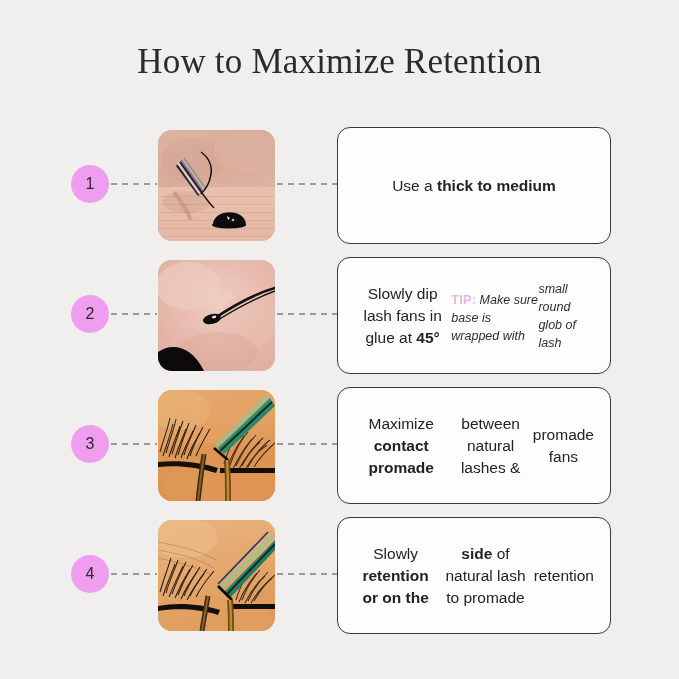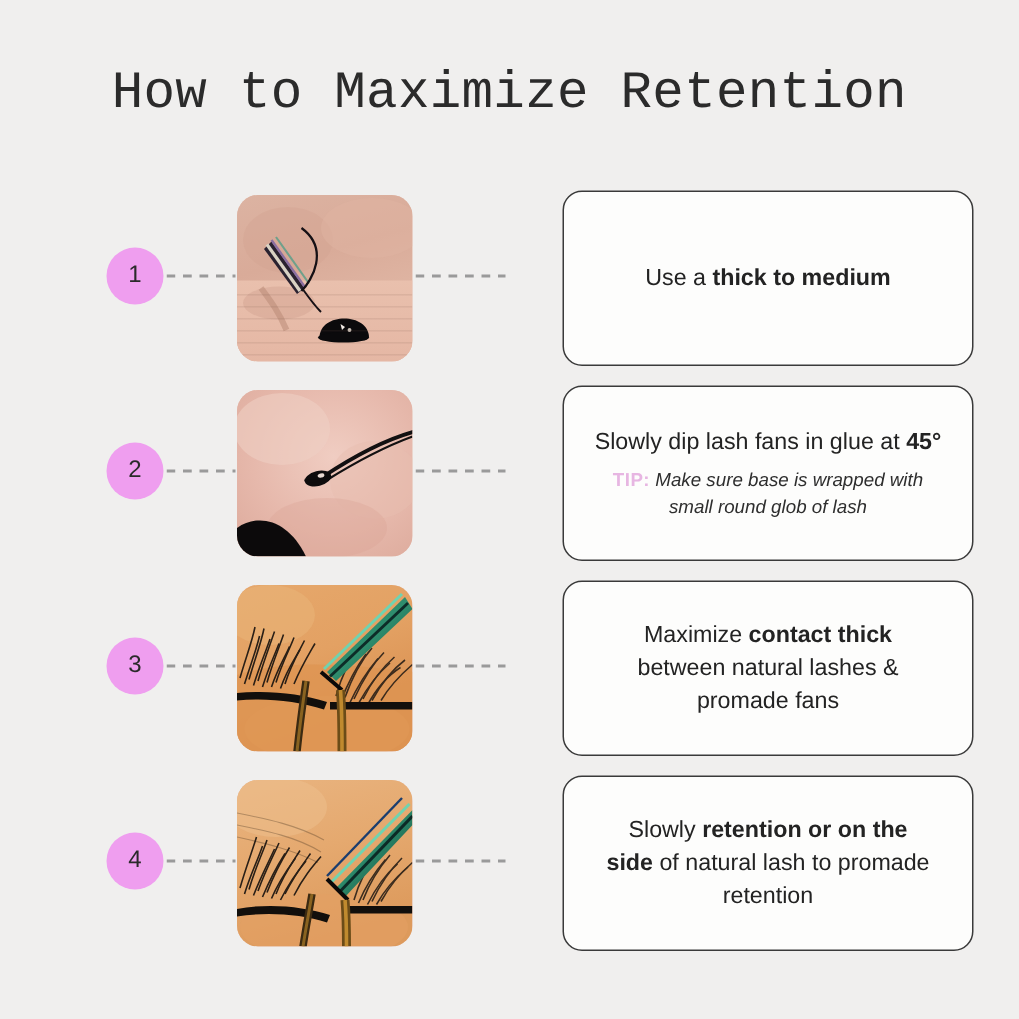--- a/index.html
+++ b/index.html
@@ -24,21 +24,21 @@
   .title {
     position: absolute;
     left: 0;
     top: 42px;
     width: 679px;
     text-align: center;
     font-size: 35px;
     font-weight: 300;
     letter-spacing: 0.2px;
     color: #2b2b2b;
-    font-family: Liberation Mono, monospace;
+    font-family: Liberation Serif, serif;
   }
 
   
   .row {
     position: absolute;
     left: 0;
     width: 679px;
     height: 130px;
   }
   .row-1 { top: 120px; }
@@ -97,25 +97,24 @@
     position: absolute;
     left: 337px;
     top: 7px;
     width: 274px;
     height: 117px;
     box-sizing: border-box;
     border: 1.3px solid #3a3a3a;
     border-radius: 13px;
     background: #fdfdfc;
     display: flex;
-    flex-direction: column;
+    flex-direction: row;
     align-items: center;
     justify-content: center;
     padding: 6px 16px;
-    margin-left: 38px;
   }
   .card-line {
     text-align: center;
     font-size: 15.5px;
     line-height: 22px;
     color: #232323;
     font-weight: 400;
     font-family: "Liberation Sans", sans-serif;
   }
   .card-line b { font-weight: 700; }
@@ -303,21 +302,21 @@
         <path d="M46 64 C 44 78, 42 92, 40 111" stroke="#3b2a12" stroke-width="5" fill="none"></path>
         <path d="M46 64 C 44 78, 42 92, 40 111" stroke="#8a6320" stroke-width="2" fill="none"></path>
         <path d="M69 70 C 70 84, 70 96, 70 111" stroke="#6b4c18" stroke-width="6" fill="none"></path>
         <path d="M69 70 C 70 84, 70 96, 70 111" stroke="#c08a2e" stroke-width="2.4" fill="none"></path>
       </svg>
     </div>
 
     <div class="dash dash-right"></div>
 
     <div class="card">
-      <div class="card-line"><span>Maximize </span><b>contact thick</b></div>
+      <div class="card-line"><span>Maximize </span><b>contact promade</b></div>
       <div class="card-line"><span>between natural lashes &amp;</span></div>
       <div class="card-line"><span>promade fans</span></div>
     </div>
   </div>
 
   <div class="row row-4">
 
     <div class="badge">
       <span class="badge-num">4</span>
     </div>

